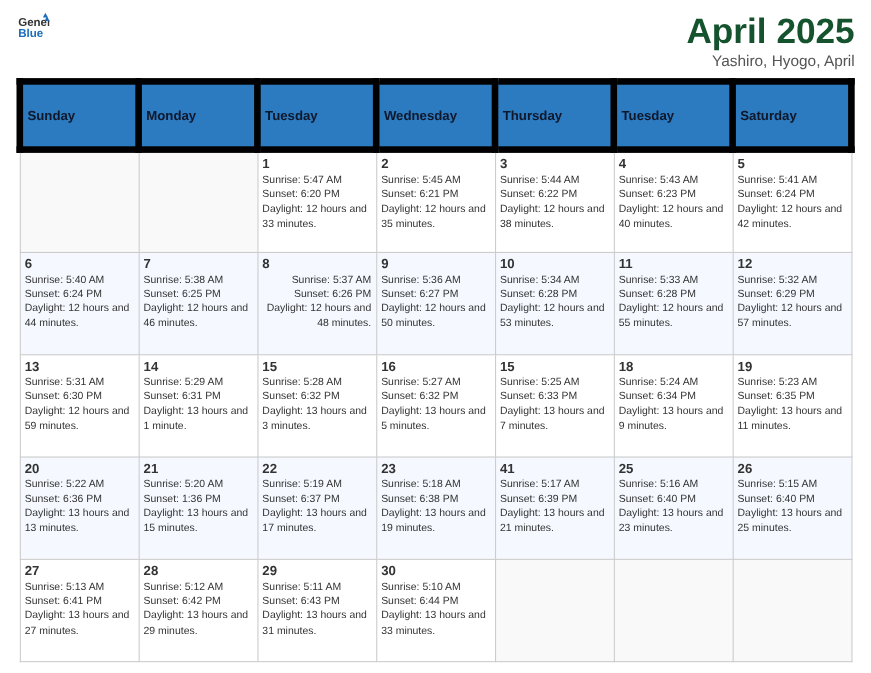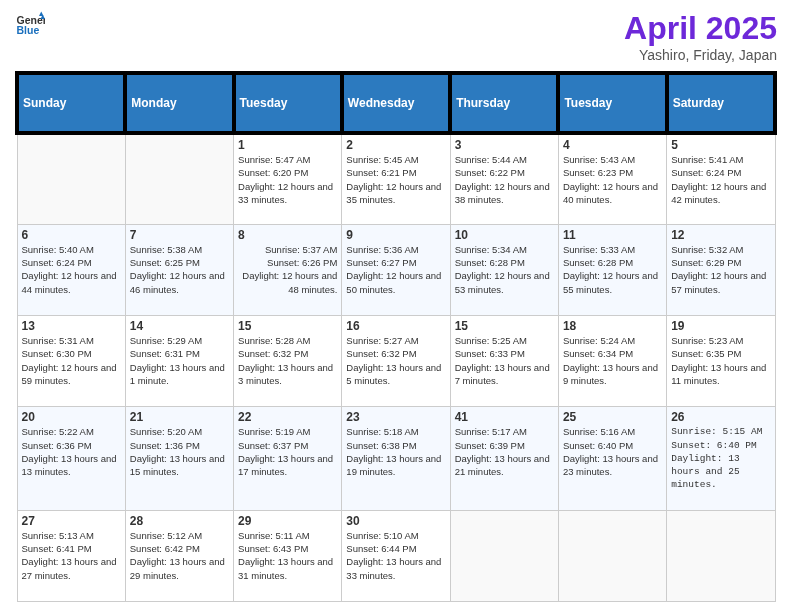--- a/index.html
+++ b/index.html
@@ -31,40 +31,40 @@
     .logo-icon {
       width: 30px;
       height: 30px;
     }
     .title-block {
       text-align: right;
     }
     .main-title {
       font-size: 32px;
       font-weight: bold;
-      color: #6d28d9;
+      color: #14532d;
     }
     .subtitle {
       font-size: 14px;
       color: #555;
     }
     .calendar {
       flex: 1;
       border: 1px solid #ccc;
       border-collapse: collapse;
       width: 100%;
       table-layout: fixed;
     }
     .calendar th {
       background-color: #2c7abf;
-      color: #ffffff;
+      color: #0f172a;
       font-size: 12px;
       font-weight: bold;
       padding: 21px 4px;
-      border: 4px solid #000000;
+      border: 6px solid #000000;
       text-align: left;
     }
     .calendar td {
       border: 1px solid #ccc;
       vertical-align: top;
       padding: 3px 4px;
       font-size: 10px;
       color: #333;
       background: #fff;
       height: 78px;
@@ -93,21 +93,21 @@
     <div class="logo">
       <svg class="logo-icon" viewBox="0 0 40 40">
         <text x="2" y="18" font-size="14" font-weight="bold" fill="#333" font-family="Arial">General</text>
         <text x="2" y="32" font-size="14" font-weight="bold" fill="#1a6fbd" font-family="Arial">Blue</text>
         <polygon points="32,8 38,8 35,2" fill="#1a6fbd"></polygon>
         <polygon points="34,12 40,12 37,6" fill="#1a6fbd"></polygon>
       </svg>
     </div>
     <div class="title-block">
       <div class="main-title">April 2025</div>
-      <div class="subtitle">Yashiro, Friday, Japan</div>
+      <div class="subtitle">Yashiro, Hyogo, April</div>
     </div>
   </div>
 
   <table class="calendar" id="calendar-table">
     <thead>
       <tr id="weekday-header">
           <th>Sunday</th>
           <th>Monday</th>
           <th>Tuesday</th>
           <th>Wednesday</th>
@@ -271,21 +271,21 @@
 Daylight: 13 hours and 21 minutes.</div>
           </td>
           <td>
             <span class="day-number">25</span>
             <div class="day-info" style="white-space: pre-line;">Sunrise: 5:16 AM
 Sunset: 6:40 PM
 Daylight: 13 hours and 23 minutes.</div>
           </td>
           <td>
             <span class="day-number">26</span>
-            <div class="day-info" style="white-space: pre-line; font-family: Liberation Mono, monospace;">Sunrise: 5:15 AM
+            <div class="day-info" style="white-space: pre-line;">Sunrise: 5:15 AM
 Sunset: 6:40 PM
 Daylight: 13 hours and 25 minutes.</div>
           </td>
         </tr>
         <tr>
           <td>
             <span class="day-number">27</span>
             <div class="day-info" style="white-space: pre-line;">Sunrise: 5:13 AM
 Sunset: 6:41 PM
 Daylight: 13 hours and 27 minutes.</div>

